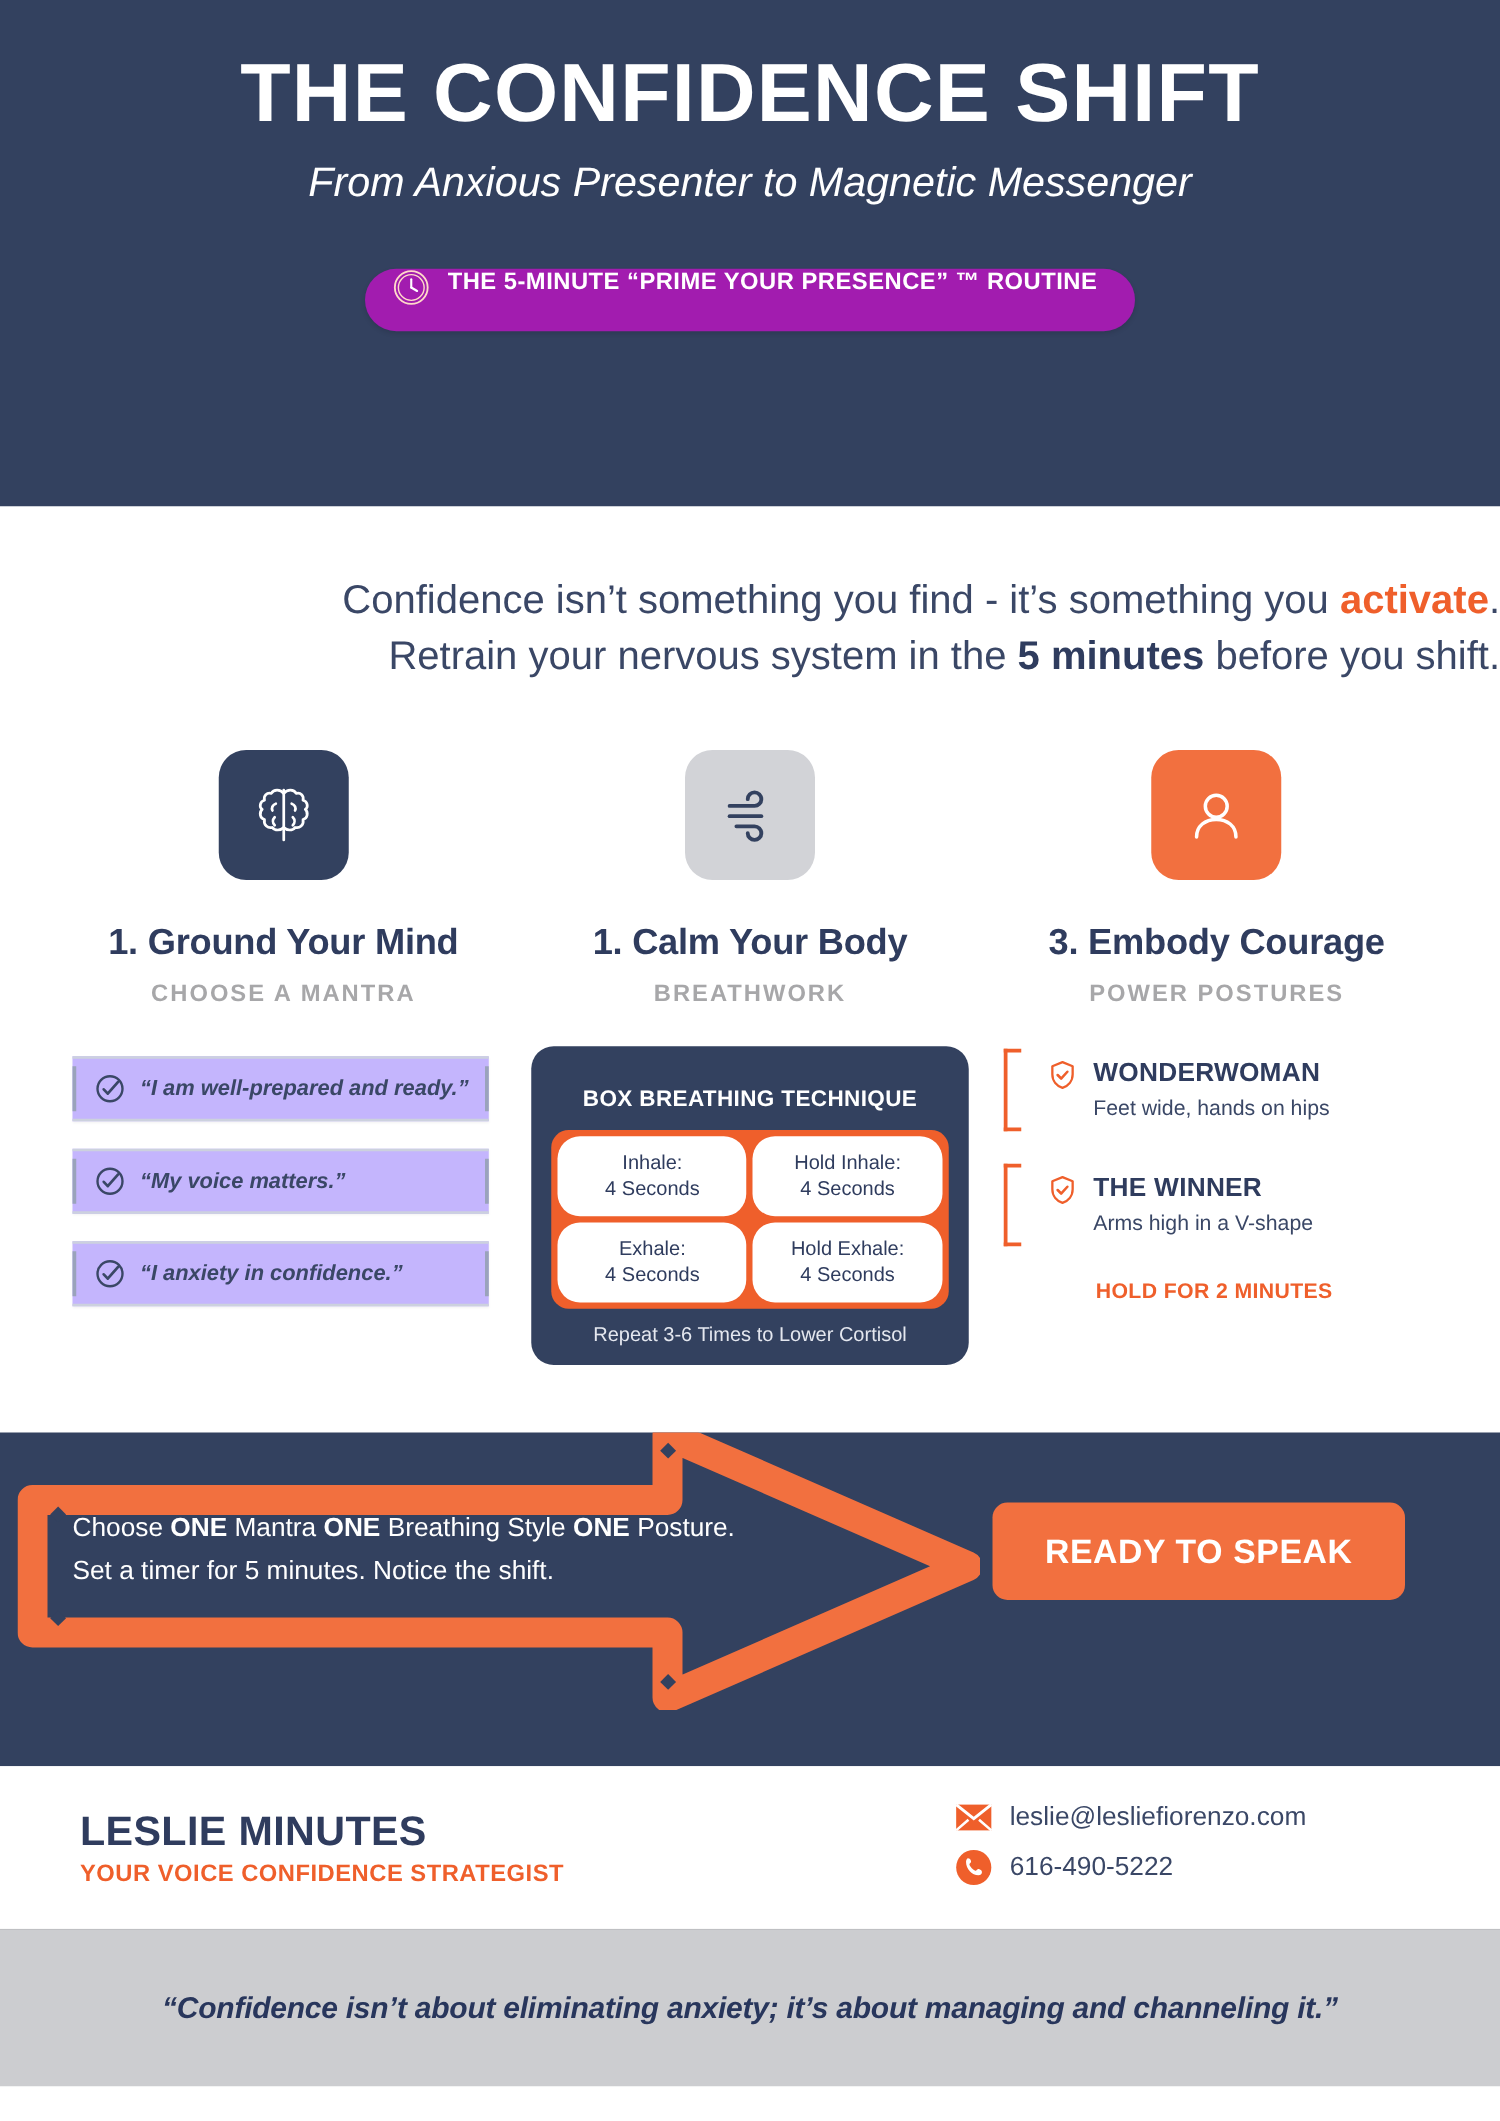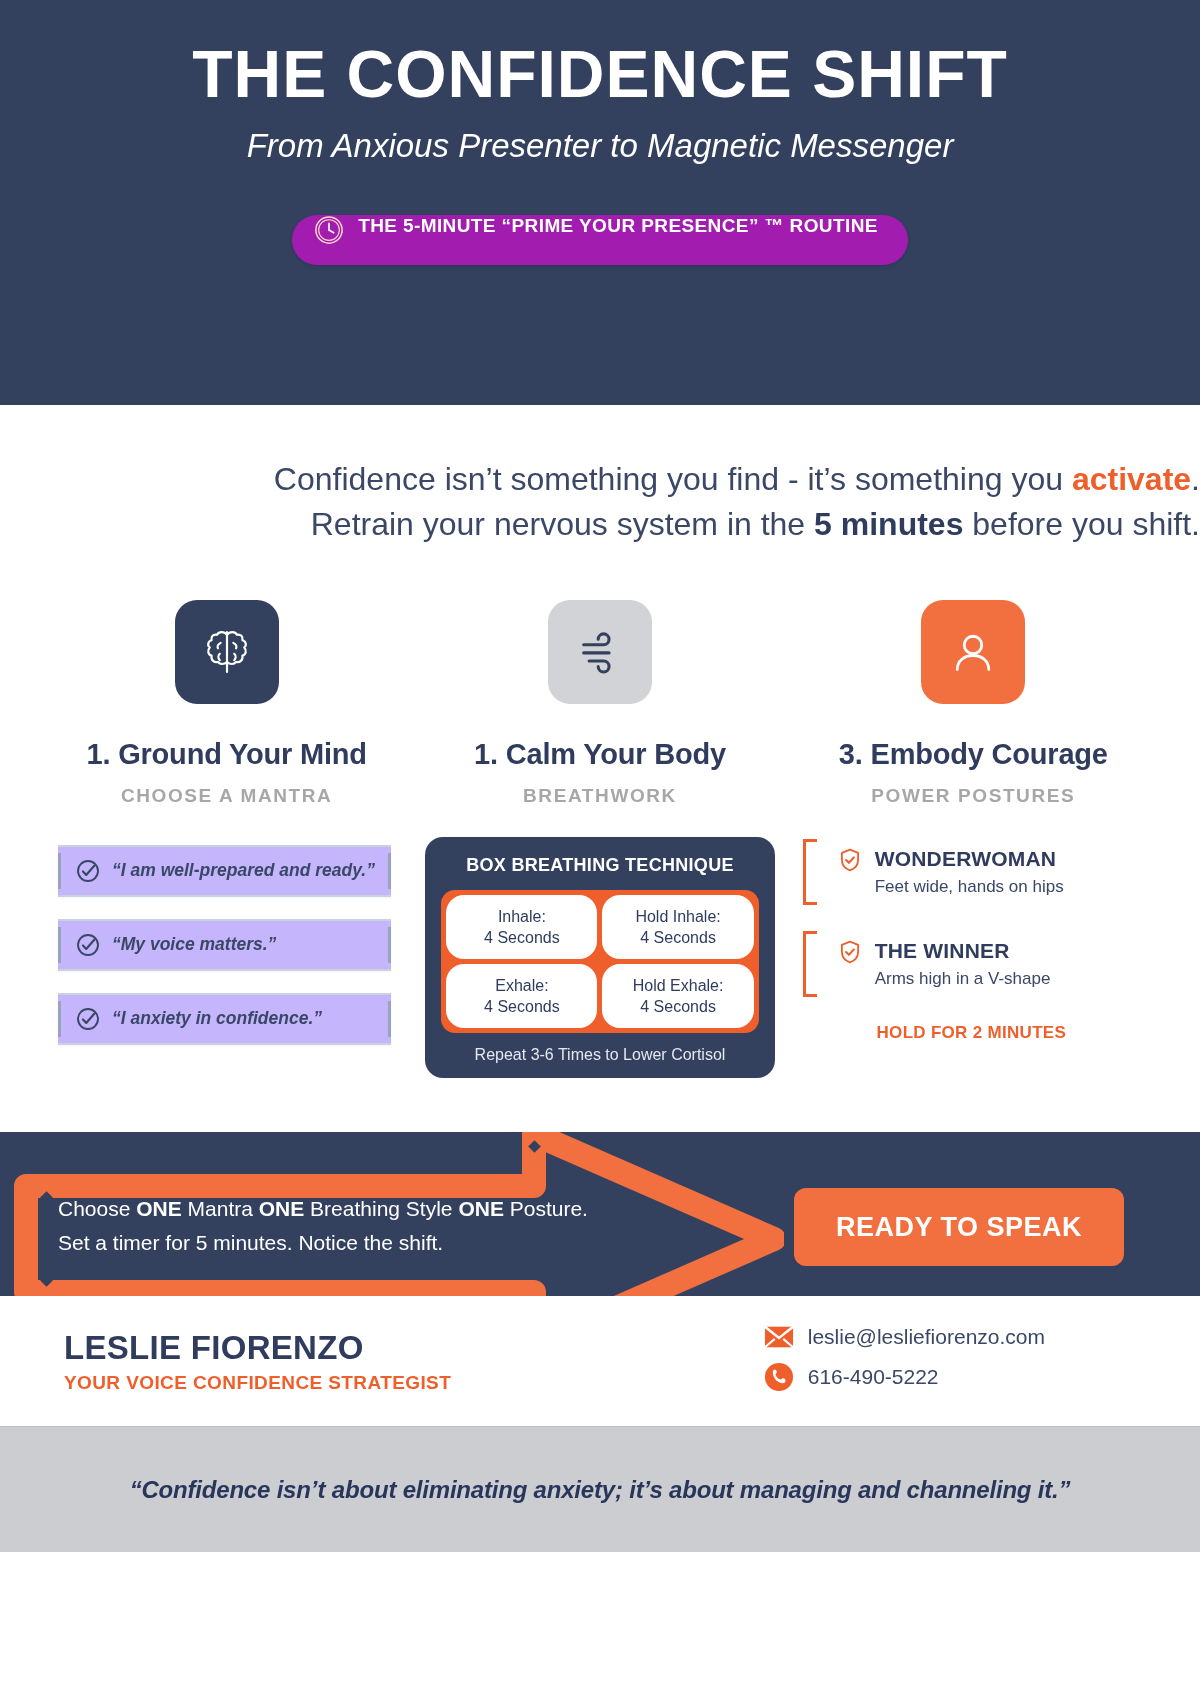--- a/index.html
+++ b/index.html
@@ -132,21 +132,21 @@
     font-weight:600;
     color:#3a4766;
     white-space:nowrap;
   }
 
   
   .breath-card {
     margin:30px 12px 0 12px;
     background:#33415f;
     border-radius:18px;
-    padding:18px 16px 14px 16px;
+    padding:32px 16px 14px 16px;
   }
   .breath-title {
     text-align:center;
     color:#ffffff;
     font-size:18px;
     font-weight:700;
     letter-spacing:.3px;
     margin-bottom:14px;
   }
   .breath-grid {
@@ -209,21 +209,21 @@
     font-weight:700;
     letter-spacing:.3px;
     margin-top:6px;
     margin-right:20px;
   }
 
   
   .cta-band {
     position:relative;
     background:#33415f;
-    height:164px;
+    height:267px;
     margin-top:54px;
     overflow:hidden;
   }
   .arrow-svg { position:absolute; left:14px; top:-8px; }
   .cta-text {
     position:absolute;
     left:58px; top:60px;
     width:560px;
     color:#ffffff;
     font-size:21px;
@@ -457,21 +457,21 @@
       <span>Choose </span><b>ONE</b><span> Mantra </span><b>ONE</b><span> Breathing Style </span><b>ONE</b><span> Posture.</span>
     </div>
     <div>Set a timer for 5 minutes. Notice the shift.</div>
   </div>
 
   <div class="ready-btn">READY TO SPEAK</div>
 </div>
 
 <div class="footer">
   <div>
-    <div class="brand-name">LESLIE FIORENZO</div>
+    <div class="brand-name">LESLIE MINUTES</div>
     <div class="brand-tag">YOUR VOICE CONFIDENCE STRATEGIST</div>
   </div>
 
   <div class="contact">
     <div class="contact-row">
       <svg class="contact-icon" viewBox="0 0 32 24">
         <rect x="1" y="1" width="30" height="22" fill="#ef5f2b"></rect>
         <path d="M1 1l15 12L31 1" fill="none" stroke="#ffffff" stroke-width="2.6"></path>
         <path d="M1 23l10.5-9M31 23l-10.5-9" fill="none" stroke="#ffffff" stroke-width="2.2"></path>
       </svg>

